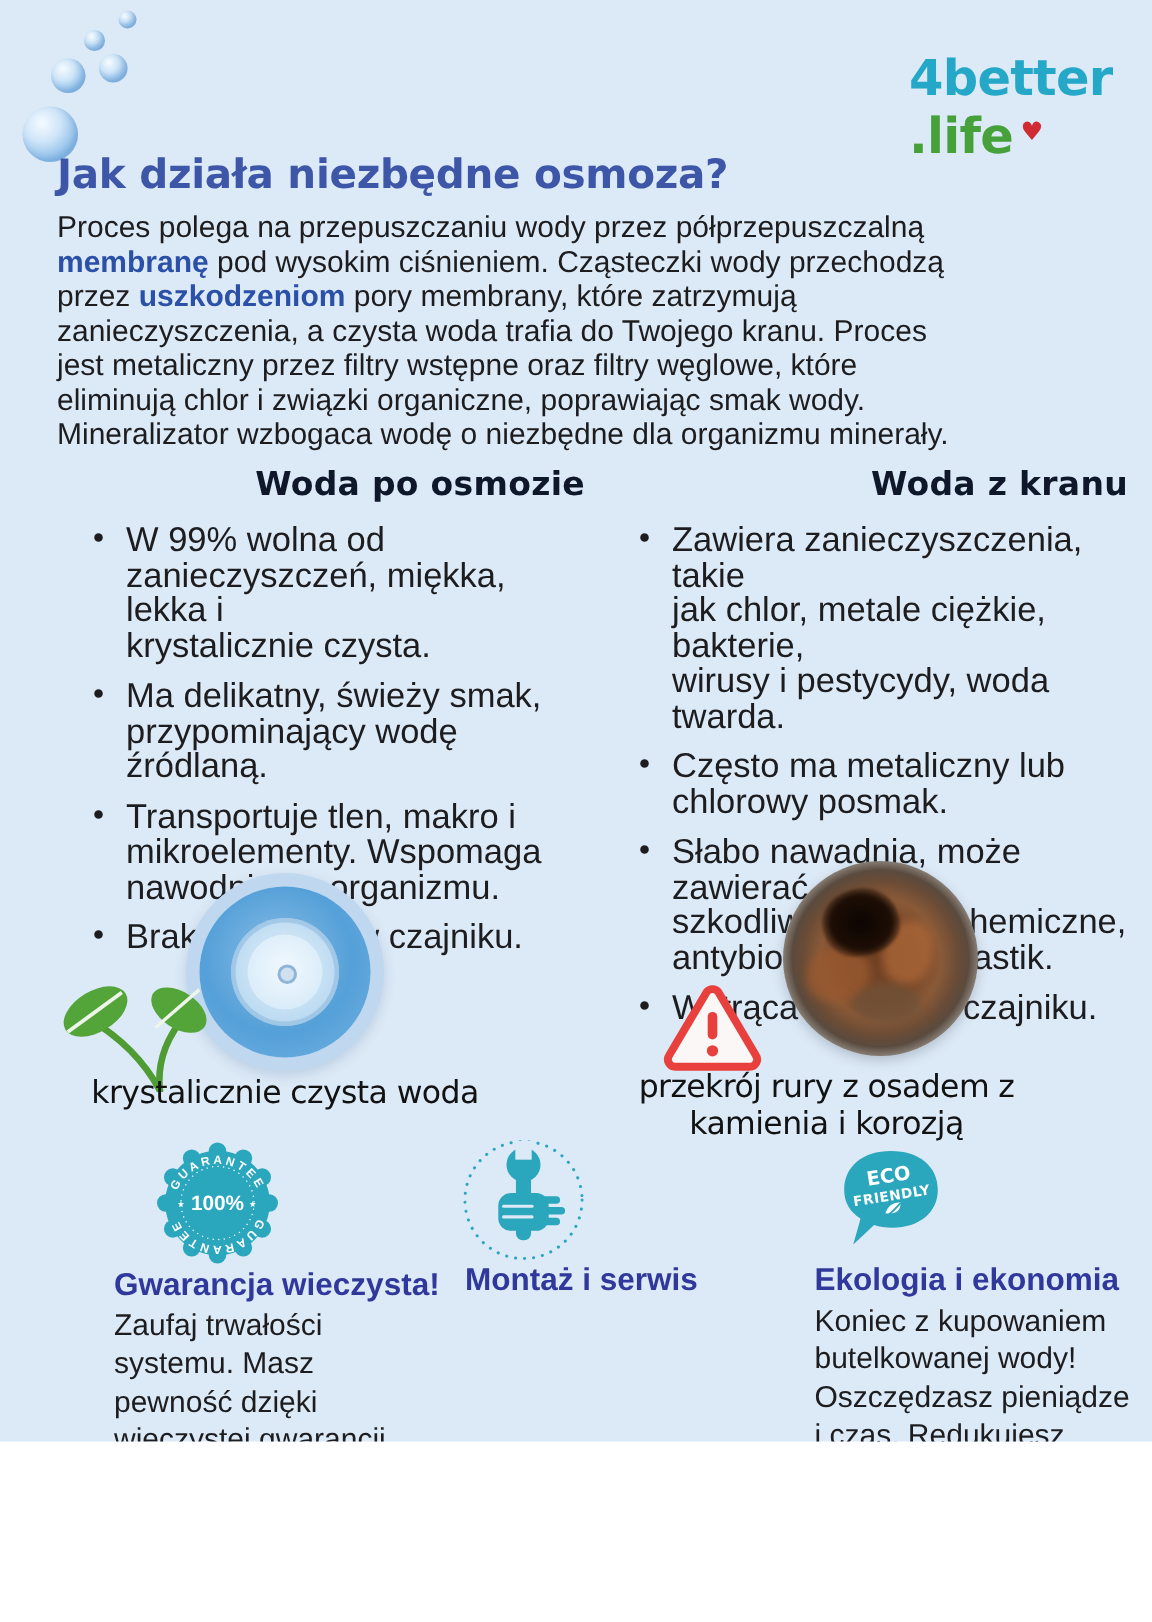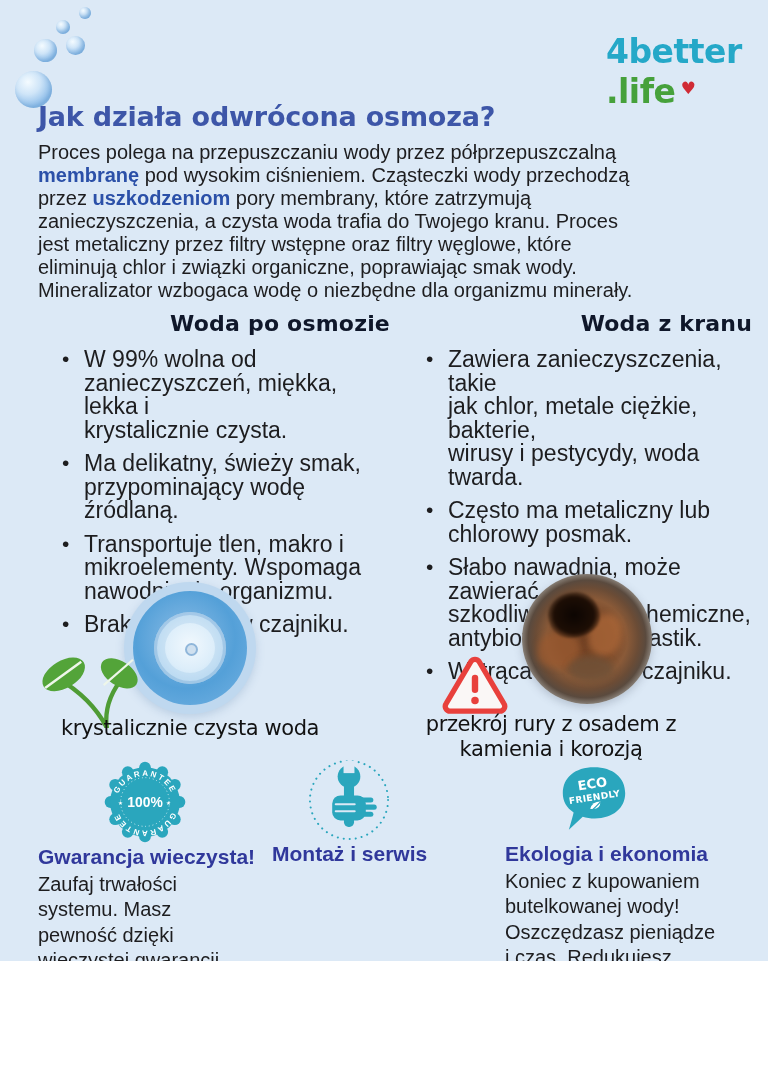--- a/index.html
+++ b/index.html
@@ -76,21 +76,21 @@
     color:#121212;letter-spacing:-0.4px;text-align:center;line-height:25px;white-space:pre-line;}
   .caption-clean{left:28px;top:716px;width:324px;}
   .caption-pipe{left:415px;top:712px;width:272px;}
 
   
   .badge-icon{position:absolute;left:103px;top:760px;width:84px;height:84px;}
   .wrench-icon{position:absolute;left:307px;top:758px;width:84px;height:84px;}
   .eco-icon{position:absolute;left:555px;top:763px;width:78px;height:78px;}
 
   
-  .feature{position:absolute;}
+  .feature{position:absolute;margin-left:38px;}
   .f1{left:38px;top:845px;width:226px;}
   .f2{left:272px;top:842px;width:232px;}
   .f3{left:505px;top:842px;width:252px;}
   .feature h3{margin:0 0 3px 0;font-size:21px;font-weight:bold;color:#30389b;white-space:nowrap;}
   .feature p{margin:0;font-size:20px;line-height:25.4px;color:#1d1d1f;white-space:pre-line;}
 
   .dots{position:absolute;left:639px;top:1046px;display:flex;gap:15px;}
   .dot{width:27px;height:27px;border-radius:50%;background:#4a9e4e;}
 </style>
 </head>
@@ -104,21 +104,21 @@
     <span class="bubble b3"></span>
     <span class="bubble b4"></span>
     <span class="bubble b5"></span>
   </div>
 
   <div class="logo">
     <div class="l1">4better</div>
     <div class="l2"><span>.life</span><span class="heart">♥</span></div>
   </div>
 
-  <h1 class="title">Jak działa odwrócona osmoza?</h1>
+  <h1 class="title">Jak działa niezbędne osmoza?</h1>
 
   <p class="intro"><span>Proces polega na przepuszczaniu wody przez półprzepuszczalną
 </span><span class="hl">membranę</span><span> pod wysokim ciśnieniem. Cząsteczki wody przechodzą
 przez </span><span class="hl">uszkodzeniom</span><span> pory membrany, które zatrzymują
 zanieczyszczenia, a czysta woda trafia do Twojego kranu. Proces
 jest metaliczny przez filtry wstępne oraz filtry węglowe, które
 eliminują chlor i związki organiczne, poprawiając smak wody.
 Mineralizator wzbogaca wodę o niezbędne dla organizmu minerały.</span></p>
 
   <div class="columns">

